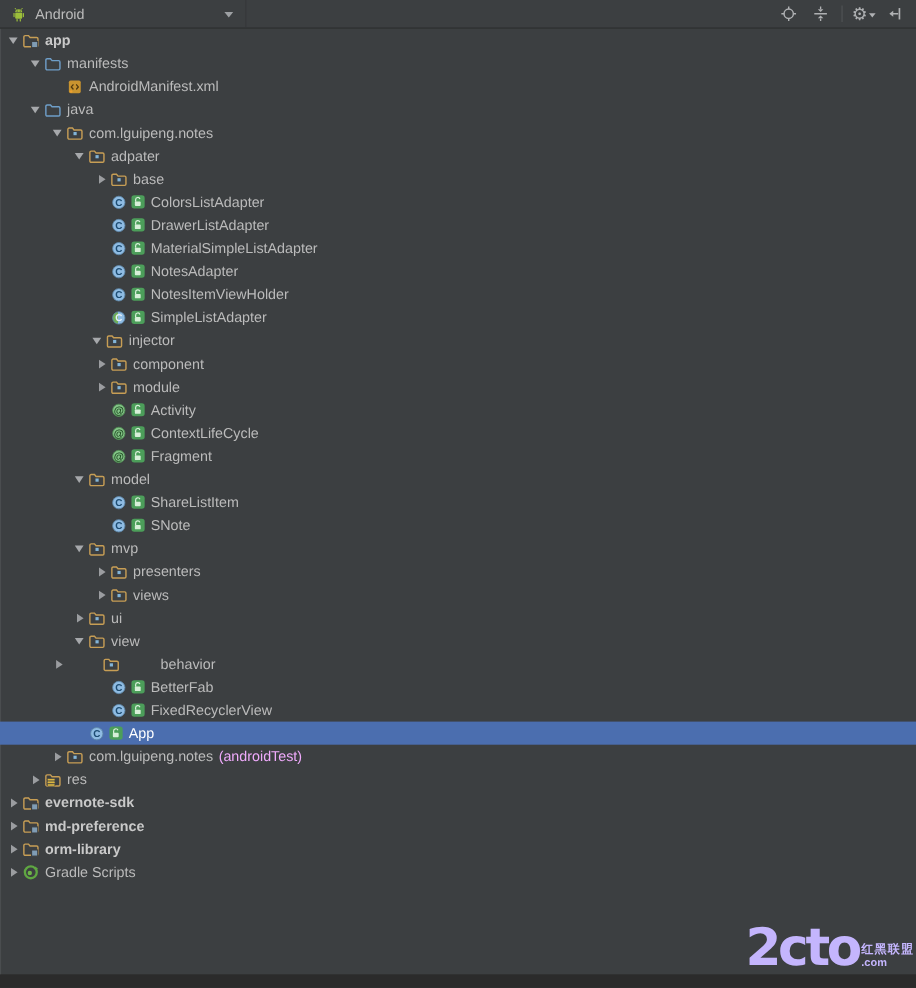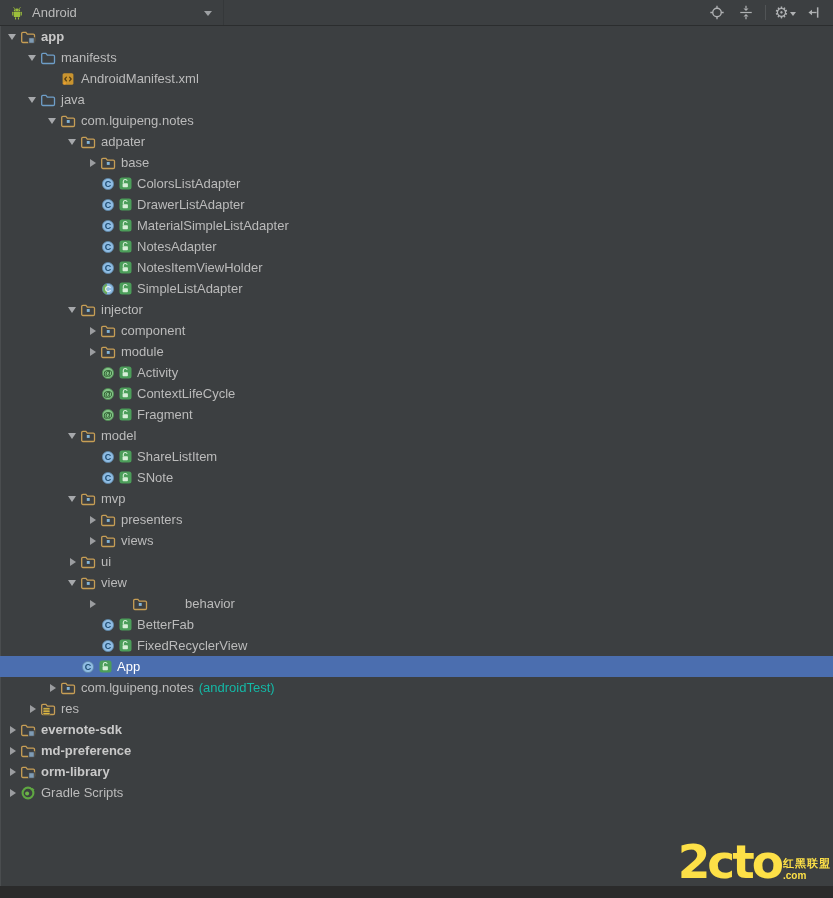--- a/index.html
+++ b/index.html
@@ -25,23 +25,23 @@
   .row{display:flex;align-items:center;height:21px;font-size:13px;color:#BBBBBB;white-space:nowrap;cursor:default;width:100%;box-sizing:border-box;}
   .row.sel{background:#4B6EAF;color:#FFFFFF;}
   .arrow-box{width:16px;height:16px;display:flex;align-items:center;justify-content:center;flex:none;}
   .arrow.open{width:0;height:0;border:4.5px solid transparent;border-top:6px solid #A6A8AB;margin-top:5px;}
   .arrow.closed{width:0;height:0;border:4.5px solid transparent;border-left:6px solid #9B9DA0;margin-left:5px;}
   .icon{width:16px;height:16px;flex:none;display:flex;align-items:center;justify-content:center;}
   .badge{width:14px;margin-left:2px;}
   .lbl{margin-left:5px;}
   .lbl.bold{font-weight:bold;color:#C9C9C9;}
   .row.sel .lbl{color:#FFFFFF;}
-  .sfx{color:#14b8a6;margin-left:5px;}
+  .sfx{color:#f0abfc;margin-left:5px;}
   
-  .watermark{position:absolute;right:2px;bottom:5px;display:flex;align-items:flex-end;color:#fde047;user-select:none;}
+  .watermark{position:absolute;right:2px;bottom:5px;display:flex;align-items:flex-end;color:#c4b5fd;user-select:none;}
   .wm-big{font-size:47px;font-weight:bold;letter-spacing:-3px;line-height:0.78;font-family:"DejaVu Sans",sans-serif;}
   .wm-side{display:flex;flex-direction:column;align-items:flex-start;margin-left:2px;}
   .wm-cn{font-size:11px;font-weight:bold;letter-spacing:1px;line-height:1.4;}
   .wm-com{font-size:10px;font-weight:bold;line-height:1;}
 </style>
 </head>
 <body>
 
 <div class="window">
 
@@ -286,21 +286,21 @@
         </span>
         <span class="icon badge">
           <svg width="13" height="13" viewBox="0 0 13 13">
             <rect x="0.5" y="0.5" width="12" height="12" rx="2.5" fill="#4C9E5A"></rect>
             <path d="M4.3 6.3V4.5a2 2 0 0 1 3.9-.6" fill="none" stroke="#D7EFD8" stroke-width="1.1"></path>
             <rect x="3.6" y="6.2" width="5.3" height="4" rx="0.8" fill="#D7EFD8"></rect>
           </svg>
         </span>
         <span class="lbl">SimpleListAdapter</span>
       </div>
-      <div class="row" style="padding-left: 64px;">
+      <div class="row" style="padding-left: 80px;">
         <span class="arrow-box">
           <i class="arrow open"></i>
         </span>
         <span class="icon">
           <svg width="16" height="16" viewBox="0 0 16 16">
             <path d="M1.7 4.6c0-.7.5-1.2 1.2-1.2h3l1.4 1.7h6c.7 0 1.2.5 1.2 1.2v6c0 .7-.5 1.2-1.2 1.2H2.9c-.7 0-1.2-.5-1.2-1.2z" fill="none" stroke="#C79E55" stroke-width="1.3"></path>
             <rect x="6.8" y="7" width="2.9" height="2.9" fill="#82B4D8"></rect>
           </svg>
         </span>
         <span class="lbl">injector</span>
@@ -479,21 +479,21 @@
           <i class="arrow open"></i>
         </span>
         <span class="icon">
           <svg width="16" height="16" viewBox="0 0 16 16">
             <path d="M1.7 4.6c0-.7.5-1.2 1.2-1.2h3l1.4 1.7h6c.7 0 1.2.5 1.2 1.2v6c0 .7-.5 1.2-1.2 1.2H2.9c-.7 0-1.2-.5-1.2-1.2z" fill="none" stroke="#C79E55" stroke-width="1.3"></path>
             <rect x="6.8" y="7" width="2.9" height="2.9" fill="#82B4D8"></rect>
           </svg>
         </span>
         <span class="lbl">view</span>
       </div>
-      <div class="row" style="padding-left: 84px; gap: 32px;">
+      <div class="row" style="padding-left: 45px; gap: 32px;">
         <span class="arrow-box">
           <i class="arrow closed"></i>
         </span>
         <span class="icon">
           <svg width="16" height="16" viewBox="0 0 16 16">
             <path d="M1.7 4.6c0-.7.5-1.2 1.2-1.2h3l1.4 1.7h6c.7 0 1.2.5 1.2 1.2v6c0 .7-.5 1.2-1.2 1.2H2.9c-.7 0-1.2-.5-1.2-1.2z" fill="none" stroke="#C79E55" stroke-width="1.3"></path>
             <rect x="6.8" y="7" width="2.9" height="2.9" fill="#82B4D8"></rect>
           </svg>
         </span>
         <span class="lbl">behavior</span>

